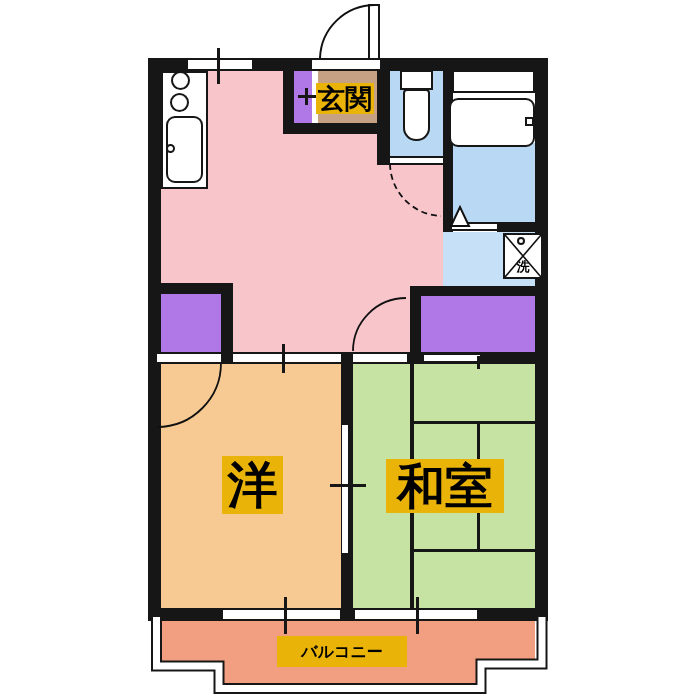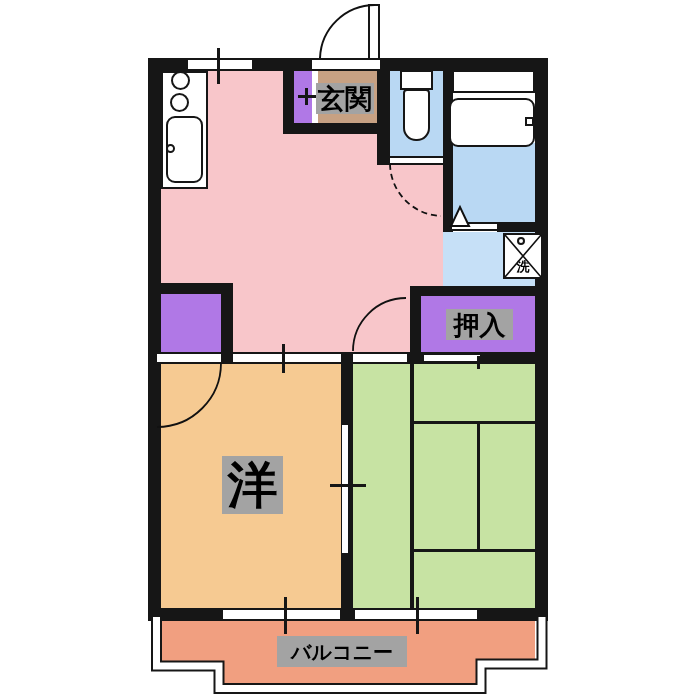--- a/index.html
+++ b/index.html
@@ -19,21 +19,21 @@
   .green{background:#c7e3a3;}
   .salmon{background:#f19f80;}
   .wall{background:#161616;}
   .tatami{background:#161616;}
   .tick{background:#161616;z-index:8;}
   .opening{background:#ffffff;border-top:2px solid #161616;border-bottom:2px solid #161616;box-sizing:border-box;z-index:5;}
   .strip{background:#ffffff;z-index:5;}
   .fixture{background:#ffffff;border:2px solid #161616;box-sizing:border-box;z-index:6;}
   .round{border-radius:50%;}
   .label{
-    background:#a3a3a3;color:#000;font-weight:bold;z-index:9;
+    background:#eab308;color:#000;font-weight:bold;z-index:9;
     display:flex;align-items:center;justify-content:center;
     line-height:1;white-space:nowrap;
   }
   .fill{z-index:1}.wall{z-index:4}.tatami{z-index:2}
   svg.overlay{position:absolute;left:0;top:0;z-index:7;pointer-events:none;}
   .washer-kanji{
     position:absolute;left:0;right:0;bottom:1px;text-align:center;
     font-size:13px;font-weight:bold;color:#000;z-index:7;
   }
 </style>
@@ -133,17 +133,17 @@
 
   <div class="abs tick" style="left:217px;top:48px;width:3px;height:36px;"></div>
   <div class="abs tick" style="left:298px;top:95px;width:20px;height:3px;"></div>
   <div class="abs tick" style="left:305px;top:88px;width:3px;height:17px;"></div>
   <div class="abs tick" style="left:282px;top:344px;width:3px;height:29px;"></div>
   <div class="abs tick" style="left:330px;top:484px;width:36px;height:3px;"></div>
   <div class="abs tick" style="left:284px;top:597px;width:3px;height:37px;"></div>
   <div class="abs tick" style="left:416px;top:597px;width:3px;height:37px;"></div>
 
   <div class="abs label" style="left:316px;top:83px;width:58px;height:31px;font-size:27px;">玄関</div>
-  <div class="abs label" style="left:446px;top:309px;width:67px;height:31px;font-size:26px;">押入</div>
   <div class="abs label" style="left:222px;top:456px;width:61px;height:58px;font-size:50px;">洋</div>
-  <div class="abs label" style="left:277px;top:636px;width:130px;height:31px;font-size:20px;">バルコニー</div>
+  <div class="abs label" style="left:386px;top:459px;width:118px;height:54px;font-size:48px;">和室</div>
+  <div class="abs label" style="left:277px;top:636px;width:130px;height:31px;font-size:16px;">バルコニー</div>
 
 </div>
 
 </body></html>

